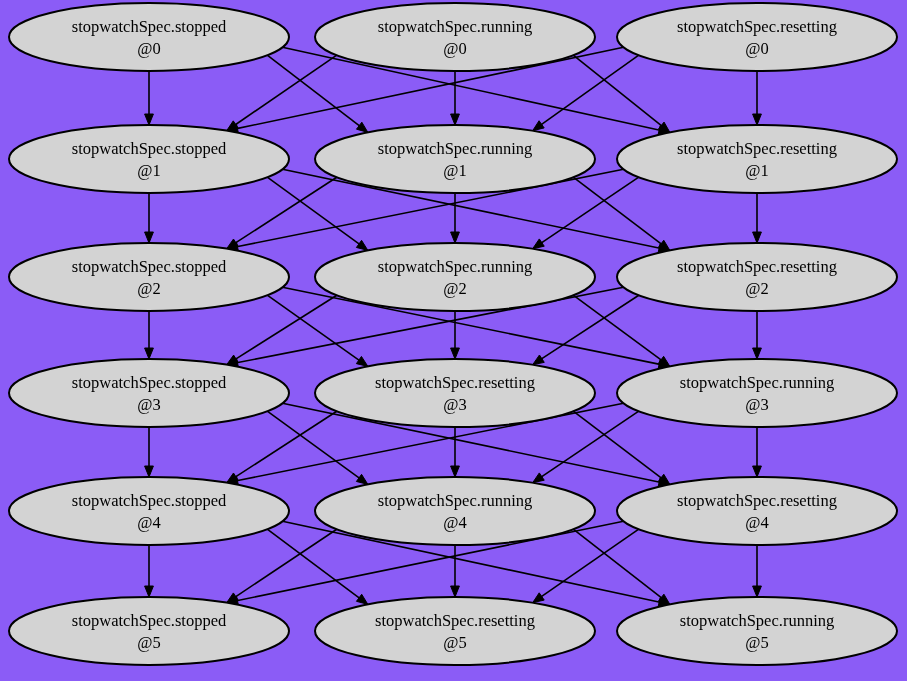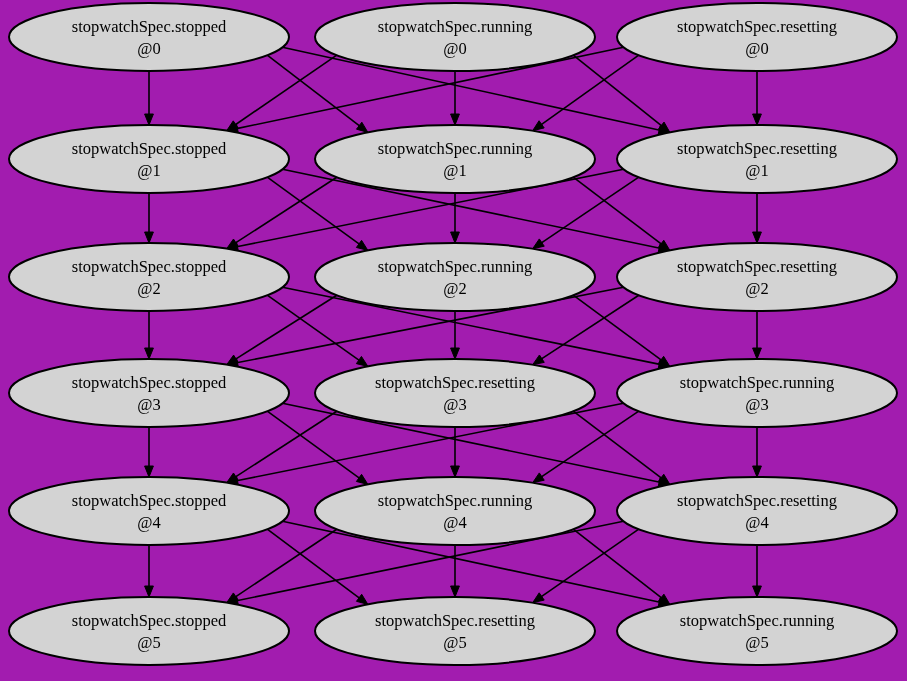--- a/index.html
+++ b/index.html
@@ -5,21 +5,21 @@
 <style>
   html, body {
     margin: 0;
     padding: 0;
     background: #ffffff;
   }
   #canvas {
     position: relative;
     width: 907px;
     height: 681px;
-    background: #a21caf;
+    background: #8b5cf6;
     overflow: hidden;
     font-family: "Liberation Serif", "DejaVu Serif", serif;
   }
   svg#graph {
     position: absolute;
     top: 0;
     left: 0;
     width: 907px;
     height: 681px;
     display: block;

